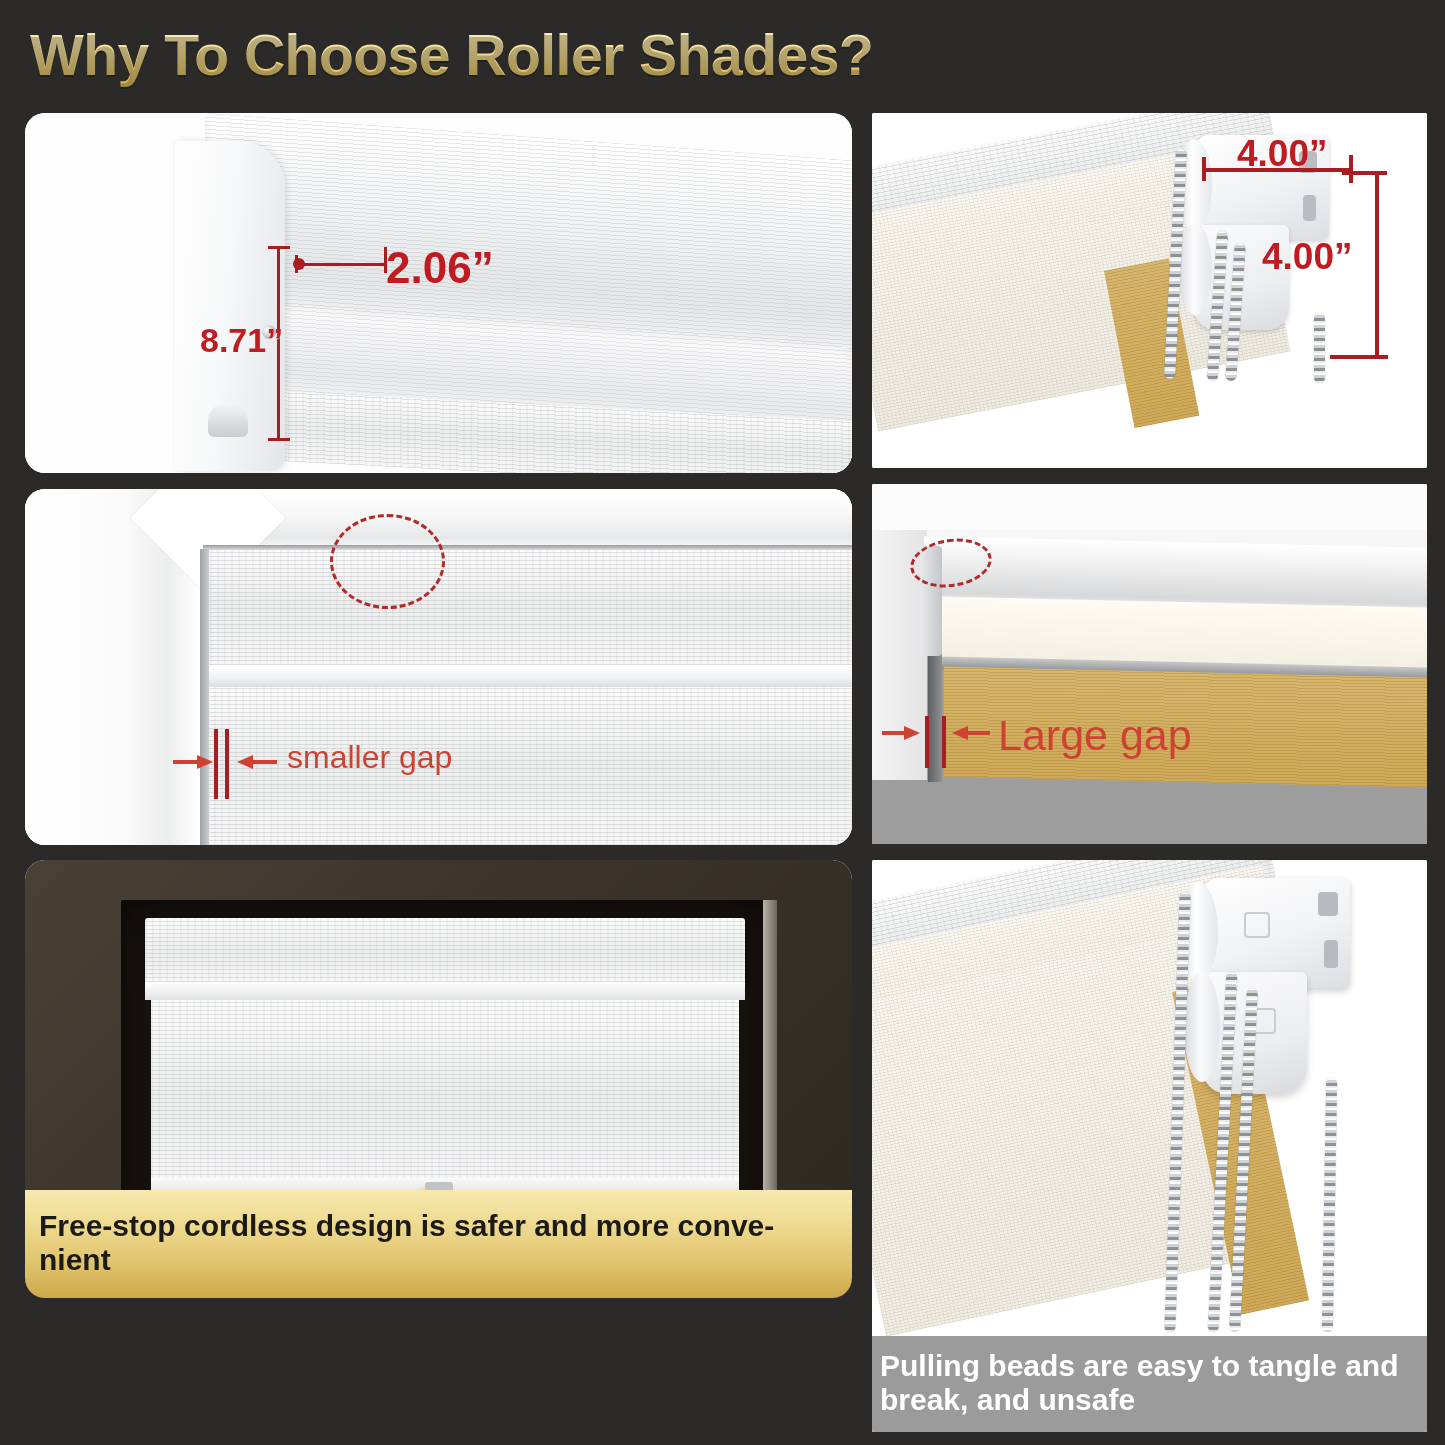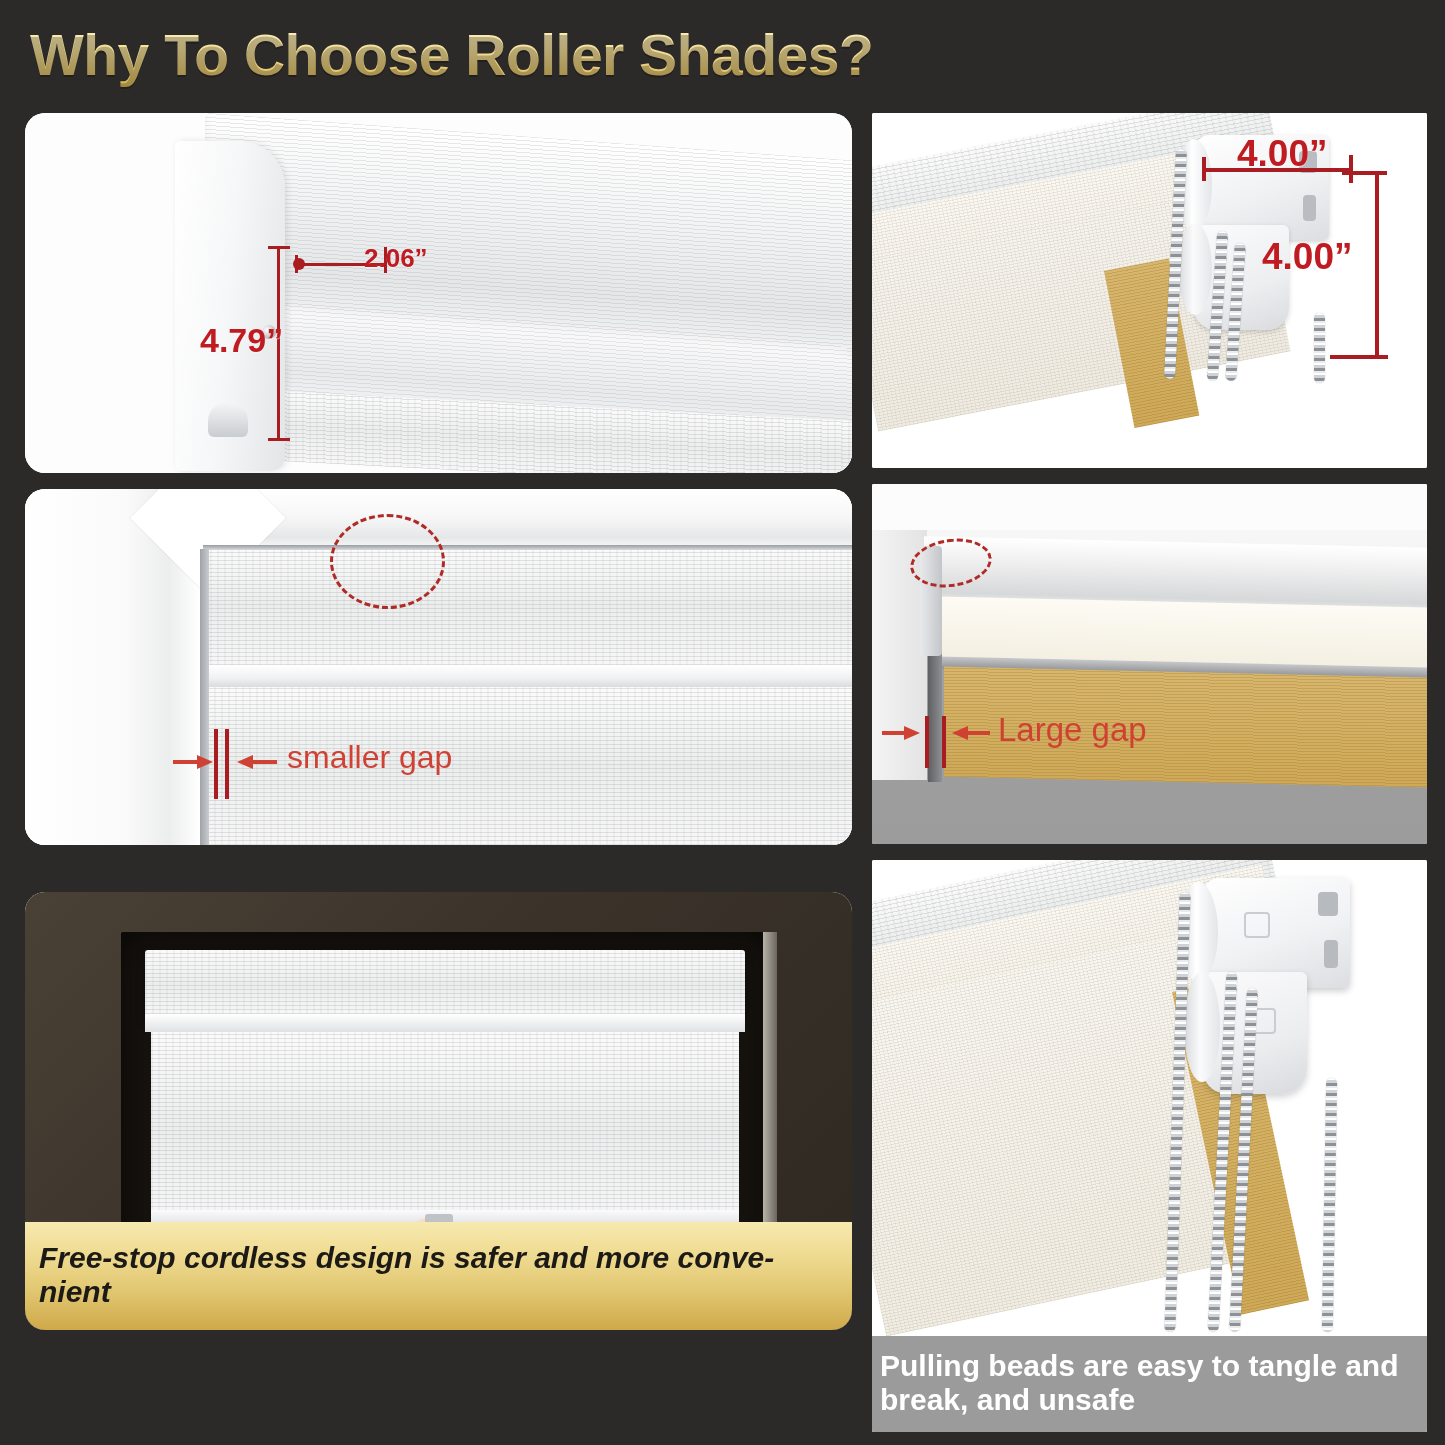--- a/index.html
+++ b/index.html
@@ -26,21 +26,21 @@
   }
 
   
   .panel { position:absolute; overflow:hidden; background:#fff; }
   .panel.left  { left:25px;  border-radius:20px; }
   .panel.right { left:872px; border-radius:2px; }
   .p1 { top:113px; width:827px;  height:360px; }
   .p2 { top:113px; width:555px;  height:355px; }
   .p3 { top:489px; width:827px;  height:356px; }
   .p4 { top:484px; width:555px;  height:360px; }
-  .p5 { top:892px; width:827px;  height:438px;font-style:italic; }
+  .p5 { top:860px; width:827px;  height:438px; }
   .p6 { top:860px; width:555px;  height:572px; }
 
   .photo { position:absolute; inset:0; overflow:hidden; }
 
   
   .caption {
     position:absolute; left:0; right:0; bottom:0;
     display:flex; align-items:center;
     padding:6px 14px 8px 14px;
     font-weight:bold; line-height:1.12;
@@ -135,28 +135,28 @@
 
     <div style="position:absolute;left:237px;top:212px;width:14px;height:14px;border-radius:50%;
                 background:radial-gradient(circle at 35% 35%,#ffffff,#b9bcc0 65%,#8c8f93);"></div>
 
     <div style="position:absolute;left:183px;top:290px;width:40px;height:34px;border-radius:18px 18px 6px 6px;
                 background:linear-gradient(180deg,#f4f5f6,#c9ccd0);"></div>
 
     <div class="dimline" style="left:252px;top:133px;width:3px;height:195px;"></div>
     <div class="dimline" style="left:243px;top:133px;width:22px;height:3px;"></div>
     <div class="dimline" style="left:243px;top:325px;width:22px;height:3px;"></div>
-    <div class="dimtxt" style="left:175px;top:208px;font-size:34px;">4.79”</div>
+    <div class="dimtxt" style="left:175px;top:208px;font-size:34px;">8.71”</div>
 
     <div class="dimline" style="left:270px;top:150px;width:92px;height:3px;"></div>
     <div class="dimline" style="left:270px;top:142px;width:3px;height:18px;"></div>
     <div class="dimline" style="left:359px;top:134px;width:3px;height:26px;"></div>
     <div style="position:absolute;left:268px;top:145px;width:12px;height:12px;border-radius:50%;
                 background:#a81c22;"></div>
-    <div class="dimtxt" style="left:339px;top:130px;font-size:26px;">2.06”</div>
+    <div class="dimtxt" style="left:361px;top:130px;font-size:44px;">2.06”</div>
   </div>
 </div>
 
 <div class="panel right p2">
   <div class="photo" style="background:#ffffff;">
 
     <div class="wtex" style="position:absolute;left:-20px;top:58px;width:430px;height:92px;
                 transform:rotate(-11deg);transform-origin:left center;border-radius:10px;"></div>
 
     <div class="lintex" style="position:absolute;left:-20px;top:105px;width:430px;height:105px;
@@ -272,21 +272,21 @@
     <div class="dashring" style="left:38px;top:55px;width:82px;height:48px;transform:rotate(-8deg);"></div>
 
     <div class="dimline" style="left:53px;top:232px;width:4px;height:52px;"></div>
     <div class="dimline" style="left:70px;top:232px;width:4px;height:52px;"></div>
     <svg width="38" height="22" viewBox="0 0 38 22" style="position:absolute;left:10px;top:238px;">
       <path d="M0 9 L22 9 L22 4 L38 11 L22 18 L22 13 L0 13 Z" fill="#cf4233"></path>
     </svg>
     <svg width="38" height="22" viewBox="0 0 38 22" style="position:absolute;left:80px;top:238px;">
       <path d="M38 9 L16 9 L16 4 L0 11 L16 18 L16 13 L38 13 Z" fill="#cf4233"></path>
     </svg>
-    <div class="gaptxt" style="left:126px;top:227px;font-size:33px;">Large gap</div>
+    <div class="gaptxt" style="left:126px;top:227px;font-size:43px;">Large gap</div>
   </div>
 </div>
 
 <div class="panel left p5">
   <div class="photo" style="background:linear-gradient(135deg,#4a4136 0%,#3c342b 40%,#2e2821 100%);">
 
     <div style="position:absolute;left:96px;top:40px;width:650px;height:432px;
                 background:#17130f;border-radius:2px;
                 box-shadow:inset 0 0 40px rgba(0,0,0,.7);"></div>
 

